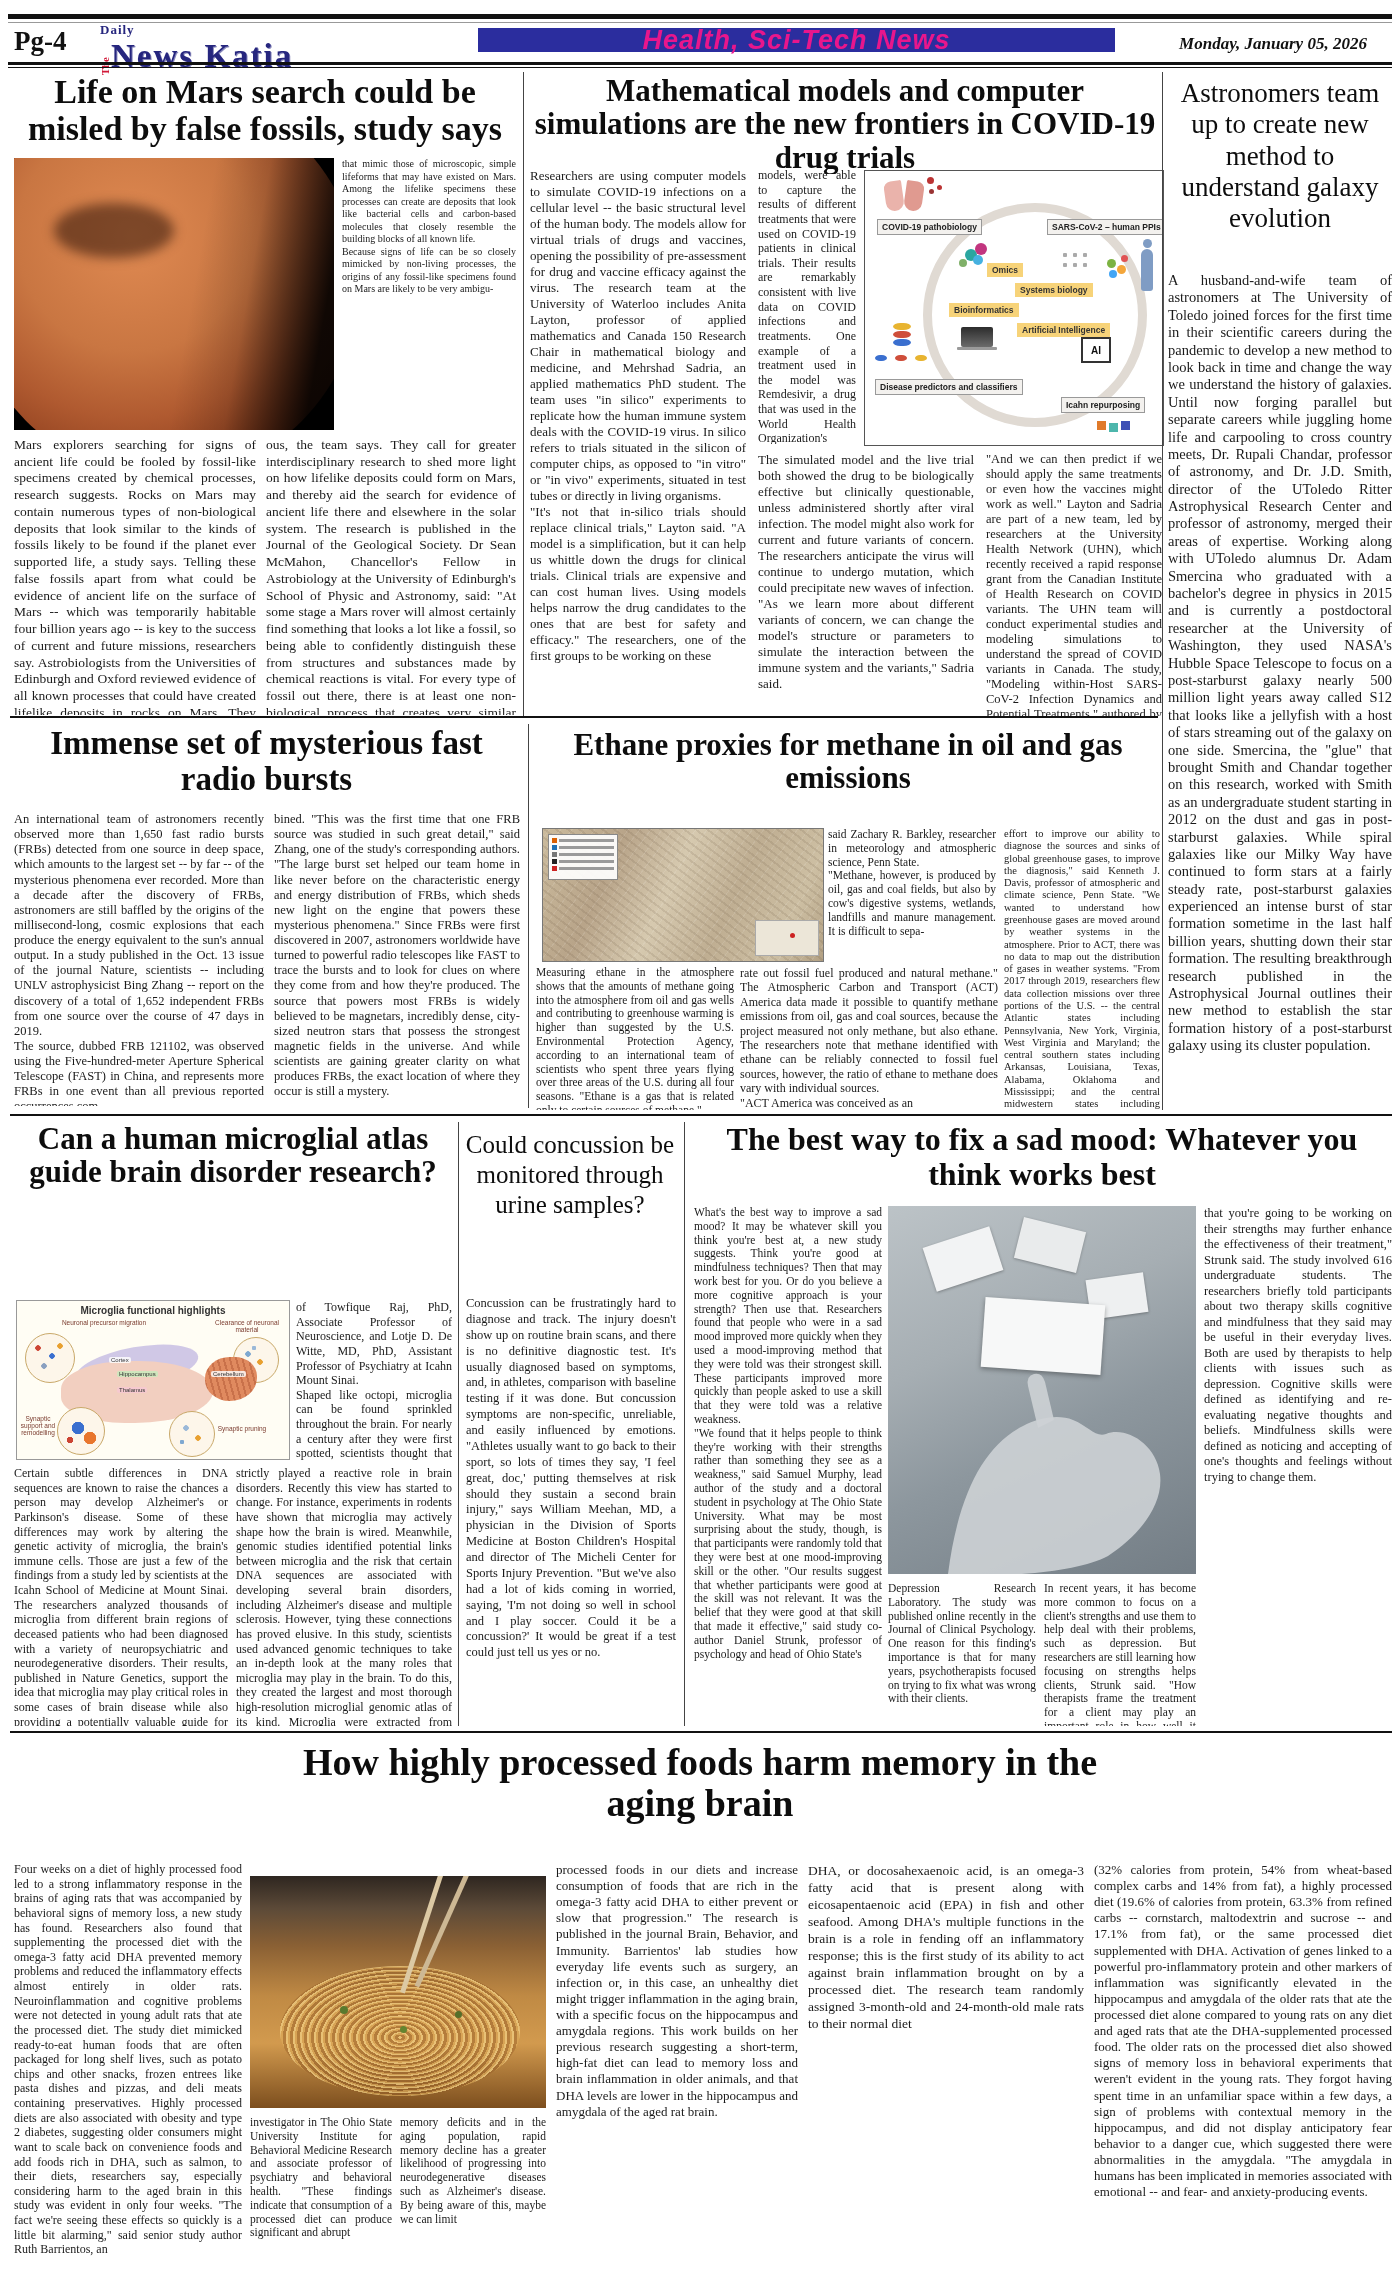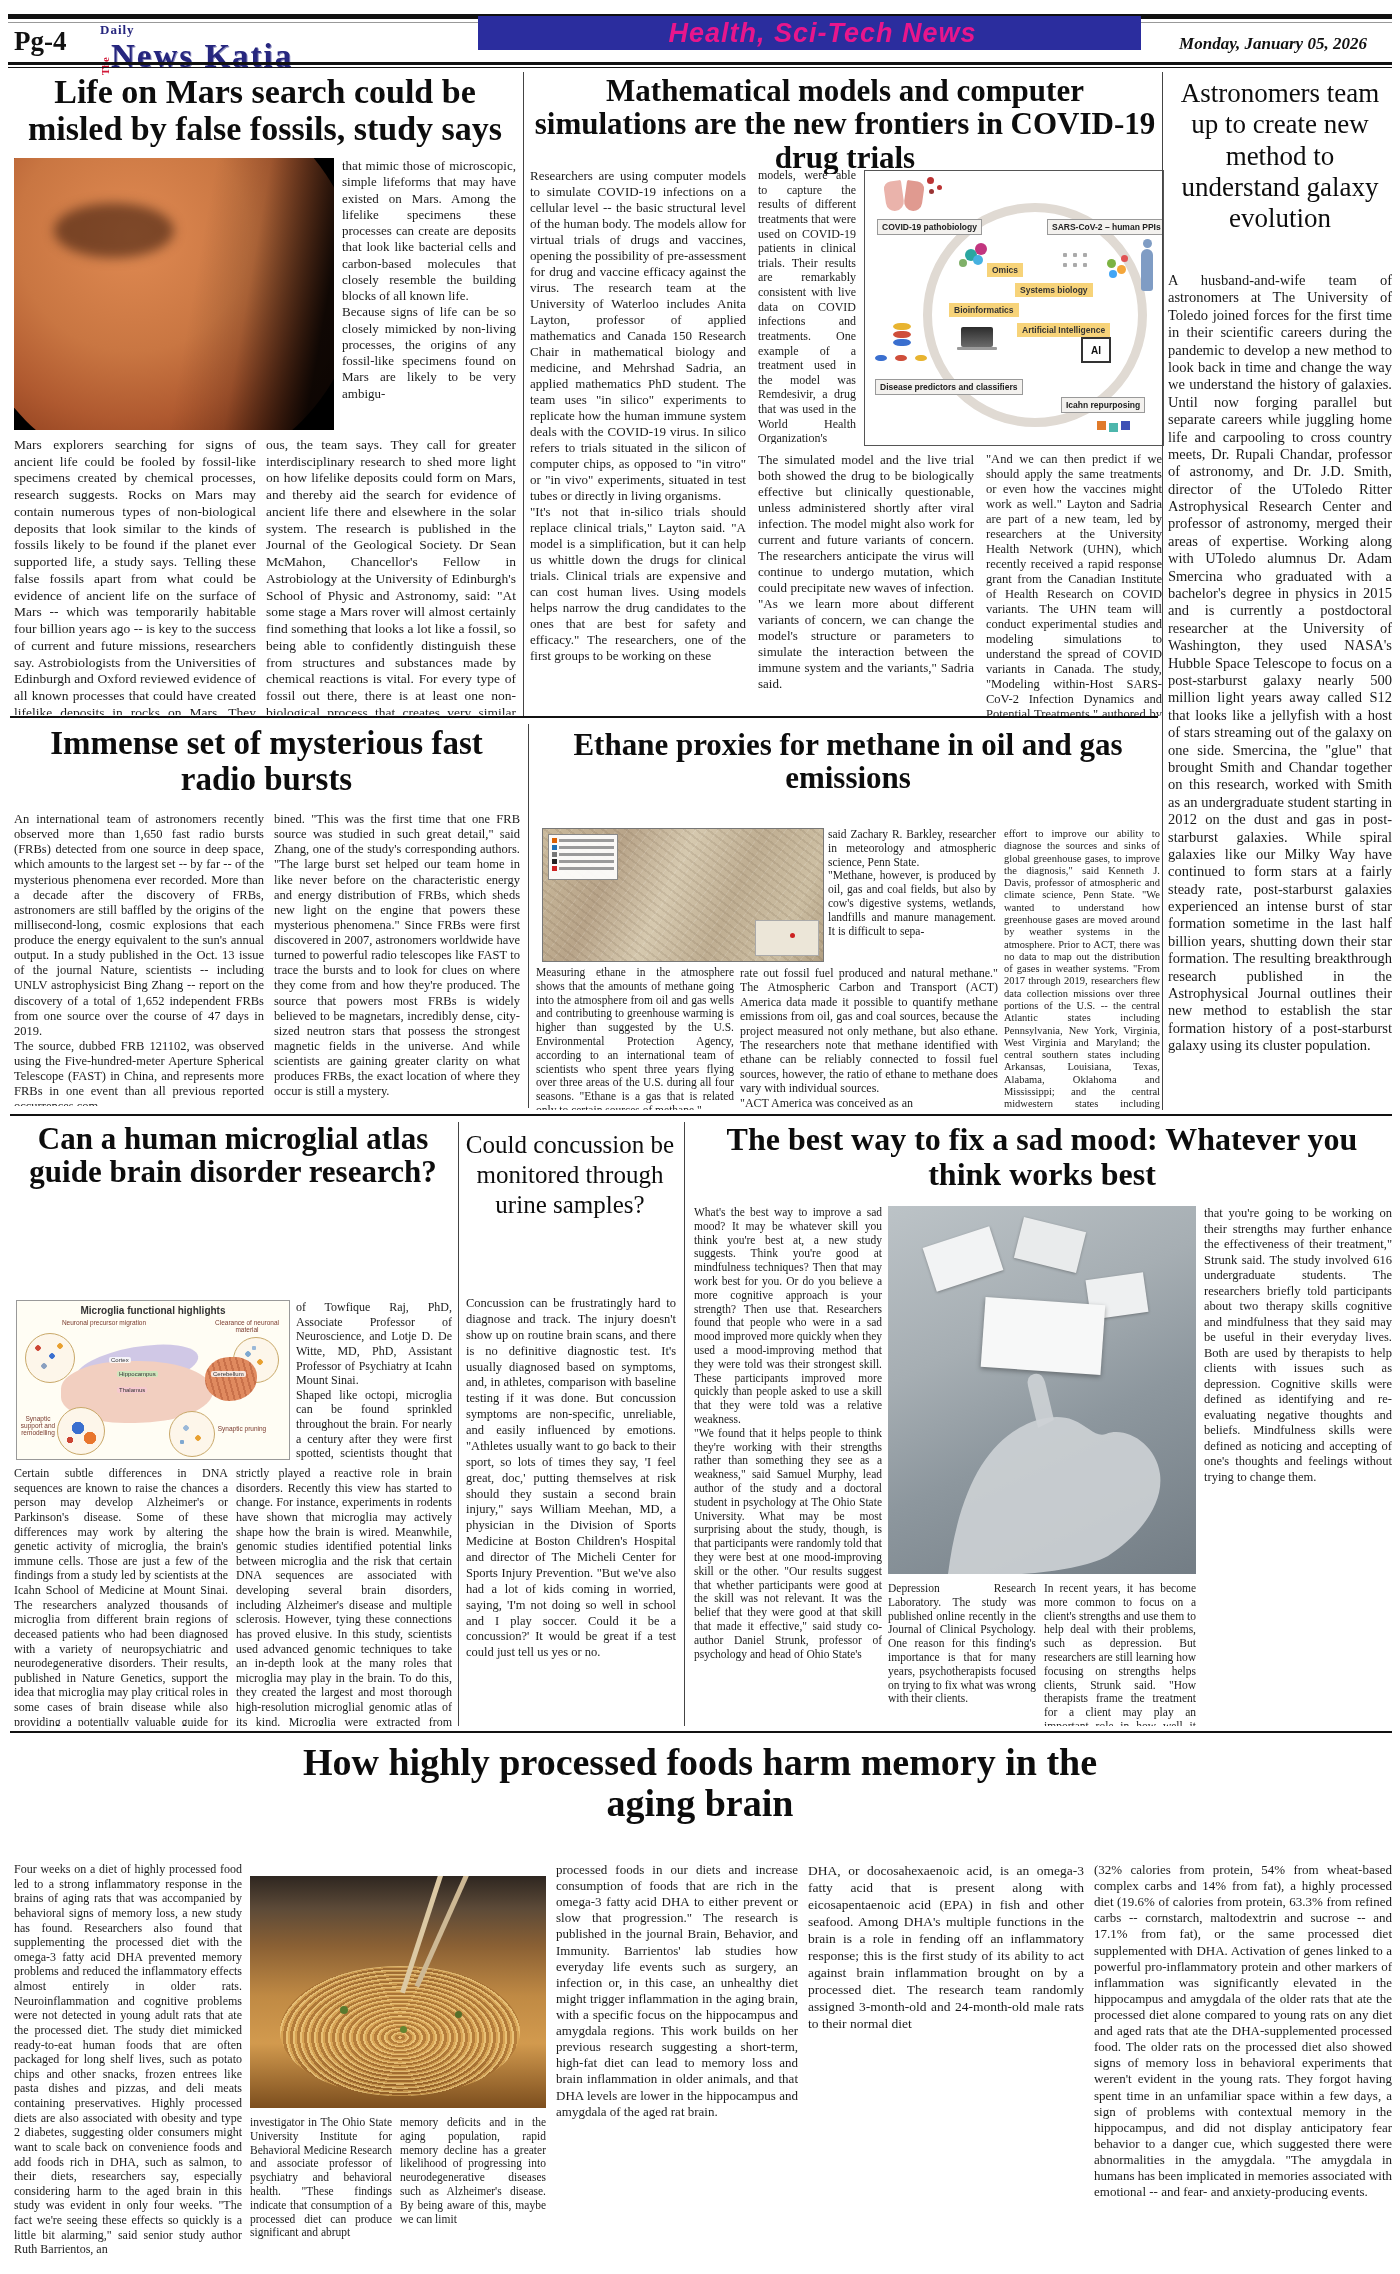--- a/index.html
+++ b/index.html
@@ -42,35 +42,35 @@
   <div class="rule-h" style="left:8px;top:22px;width:1384px;height:1px;background:#999;"></div>
 
   <div class="abs" style="left:14px;top:26px;font-weight:bold;font-size:27px;">Pg-4</div>
   <div class="abs" style="left:100px;top:22px;">
     <div style="font-weight:bold;font-size:13px;color:#26267e;letter-spacing:1px;">Daily</div>
     <div style="display:flex;align-items:flex-end;">
       <span style="color:#d21939;font-weight:bold;font-size:11px;writing-mode:vertical-rl;transform:rotate(180deg);line-height:1;">The</span>
       <span class="masthead-big">News Katia</span>
     </div>
   </div>
-  <div class="banner" style="left:478px;top:16px;width:637px;height:34px;padding-left:26px;">
+  <div class="banner" style="left:478px;top:28px;width:637px;height:24px;">
     <span>Health, Sci-Tech News</span>
   </div>
   <div class="abs date" style="left:1155px;top:34px;width:236px;text-align:center;">Monday, January 05, 2026</div>
   <div class="rule-h" style="left:8px;top:62px;width:1384px;height:3px;"></div>
   <div class="rule-h" style="left:8px;top:67px;width:1384px;height:1px;"></div>
 
   <div class="hl" style="left:14px;top:74px;width:502px;font-size:34px;">Life on Mars search could be misled by false fossils, study says</div>
   <div class="abs" style="left:14px;top:158px;width:320px;height:272px;background:#000;overflow:hidden;">
     <div class="abs" style="left:-45px;top:-70px;width:390px;height:390px;border-radius:50%;
       background:radial-gradient(circle at 42% 38%, #e08a52 0%, #c97642 35%, #b05a30 55%, #8a3c1c 75%, #51200c 88%, #1e0a03 100%);"></div>
     <div class="abs" style="left:40px;top:45px;width:120px;height:55px;border-radius:50%;background:rgba(45,18,8,.55);filter:blur(6px);"></div>
     <div class="abs" style="left:0;top:0;width:320px;height:272px;background:linear-gradient(100deg, rgba(0,0,0,0) 55%, rgba(0,0,0,.15) 70%, rgba(0,0,0,.9) 92%);"></div>
   </div>
-  <div class="bt" style="left:342px;top:158px;width:174px;height:274px;font-size:13px;line-height:1.25;">that mimic those of microscopic, simple lifeforms that may have existed on Mars. Among the lifelike specimens these processes can create are deposits that look like bacterial cells and carbon-based molecules that closely resemble the building blocks of all known life.
+  <div class="bt" style="left:342px;top:158px;width:174px;height:274px;font-size:10px;line-height:1.25;">that mimic those of microscopic, simple lifeforms that may have existed on Mars. Among the lifelike specimens these processes can create are deposits that look like bacterial cells and carbon-based molecules that closely resemble the building blocks of all known life.
 Because signs of life can be so closely mimicked by non-living processes, the origins of any fossil-like specimens found on Mars are likely to be very ambigu-</div>
   <div class="bt" style="left:14px;top:437px;width:242px;height:278px;font-size:13.5px;line-height:1.24;">Mars explorers searching for signs of ancient life could be fooled by fossil-like specimens created by chemical processes, research suggests. Rocks on Mars may contain numerous types of non-biological deposits that look similar to the kinds of fossils likely to be found if the planet ever supported life, a study says. Telling these false fossils apart from what could be evidence of ancient life on the surface of Mars -- which was temporarily habitable four billion years ago -- is key to the success of current and future missions, researchers say. Astrobiologists from the Universities of Edinburgh and Oxford reviewed evidence of all known processes that could have created lifelike deposits in rocks on Mars. They identified dozens of processes -- with many more likely still undiscovered -- that can produce structures</div>
   <div class="bt" style="left:266px;top:437px;width:250px;height:278px;font-size:13.5px;line-height:1.24;">ous, the team says. They call for greater interdisciplinary research to shed more light on how lifelike deposits could form on Mars, and thereby aid the search for evidence of ancient life there and elsewhere in the solar system. The research is published in the Journal of the Geological Society. Dr Sean McMahon, Chancellor's Fellow in Astrobiology at the University of Edinburgh's School of Physic and Astronomy, said: "At some stage a Mars rover will almost certainly find something that looks a lot like a fossil, so being able to confidently distinguish these from structures and substances made by chemical reactions is vital. For every type of fossil out there, there is at least one non-biological process that creates very similar things, so there is a real need to improve our understanding of how these form."</div>
 
   <div class="rule-v" style="left:523px;top:72px;height:644px;"></div>
 
   <div class="hl" style="left:530px;top:74px;width:630px;font-size:31px;">Mathematical models and computer simulations are the new frontiers in COVID-19 drug trials</div>
   <div class="abs" style="left:530px;top:168px;width:632px;height:548px;">
     <div class="bt" style="left:0;top:0;width:216px;height:548px;font-size:13px;line-height:1.23;">Researchers are using computer models to simulate COVID-19 infections on a cellular level -- the basic structural level of the human body. The models allow for virtual trials of drugs and vaccines, opening the possibility of pre-assessment for drug and vaccine efficacy against the virus. The research team at the University of Waterloo includes Anita Layton, professor of applied mathematics and Canada 150 Research Chair in mathematical biology and medicine, and Mehrshad Sadria, an applied mathematics PhD student. The team uses "in silico" experiments to replicate how the human immune system deals with the COVID-19 virus. In silico refers to trials situated in the silicon of computer chips, as opposed to "in vitro" or "in vivo" experiments, situated in test tubes or directly in living organisms.
 "It's not that in-silico trials should replace clinical trials," Layton said. "A model is a simplification, but it can help us whittle down the drugs for clinical trials. Clinical trials are expensive and can cost human lives. Using models helps narrow the drug candidates to the ones that are best for safety and efficacy." The researchers, one of the first groups to be working on these</div>

